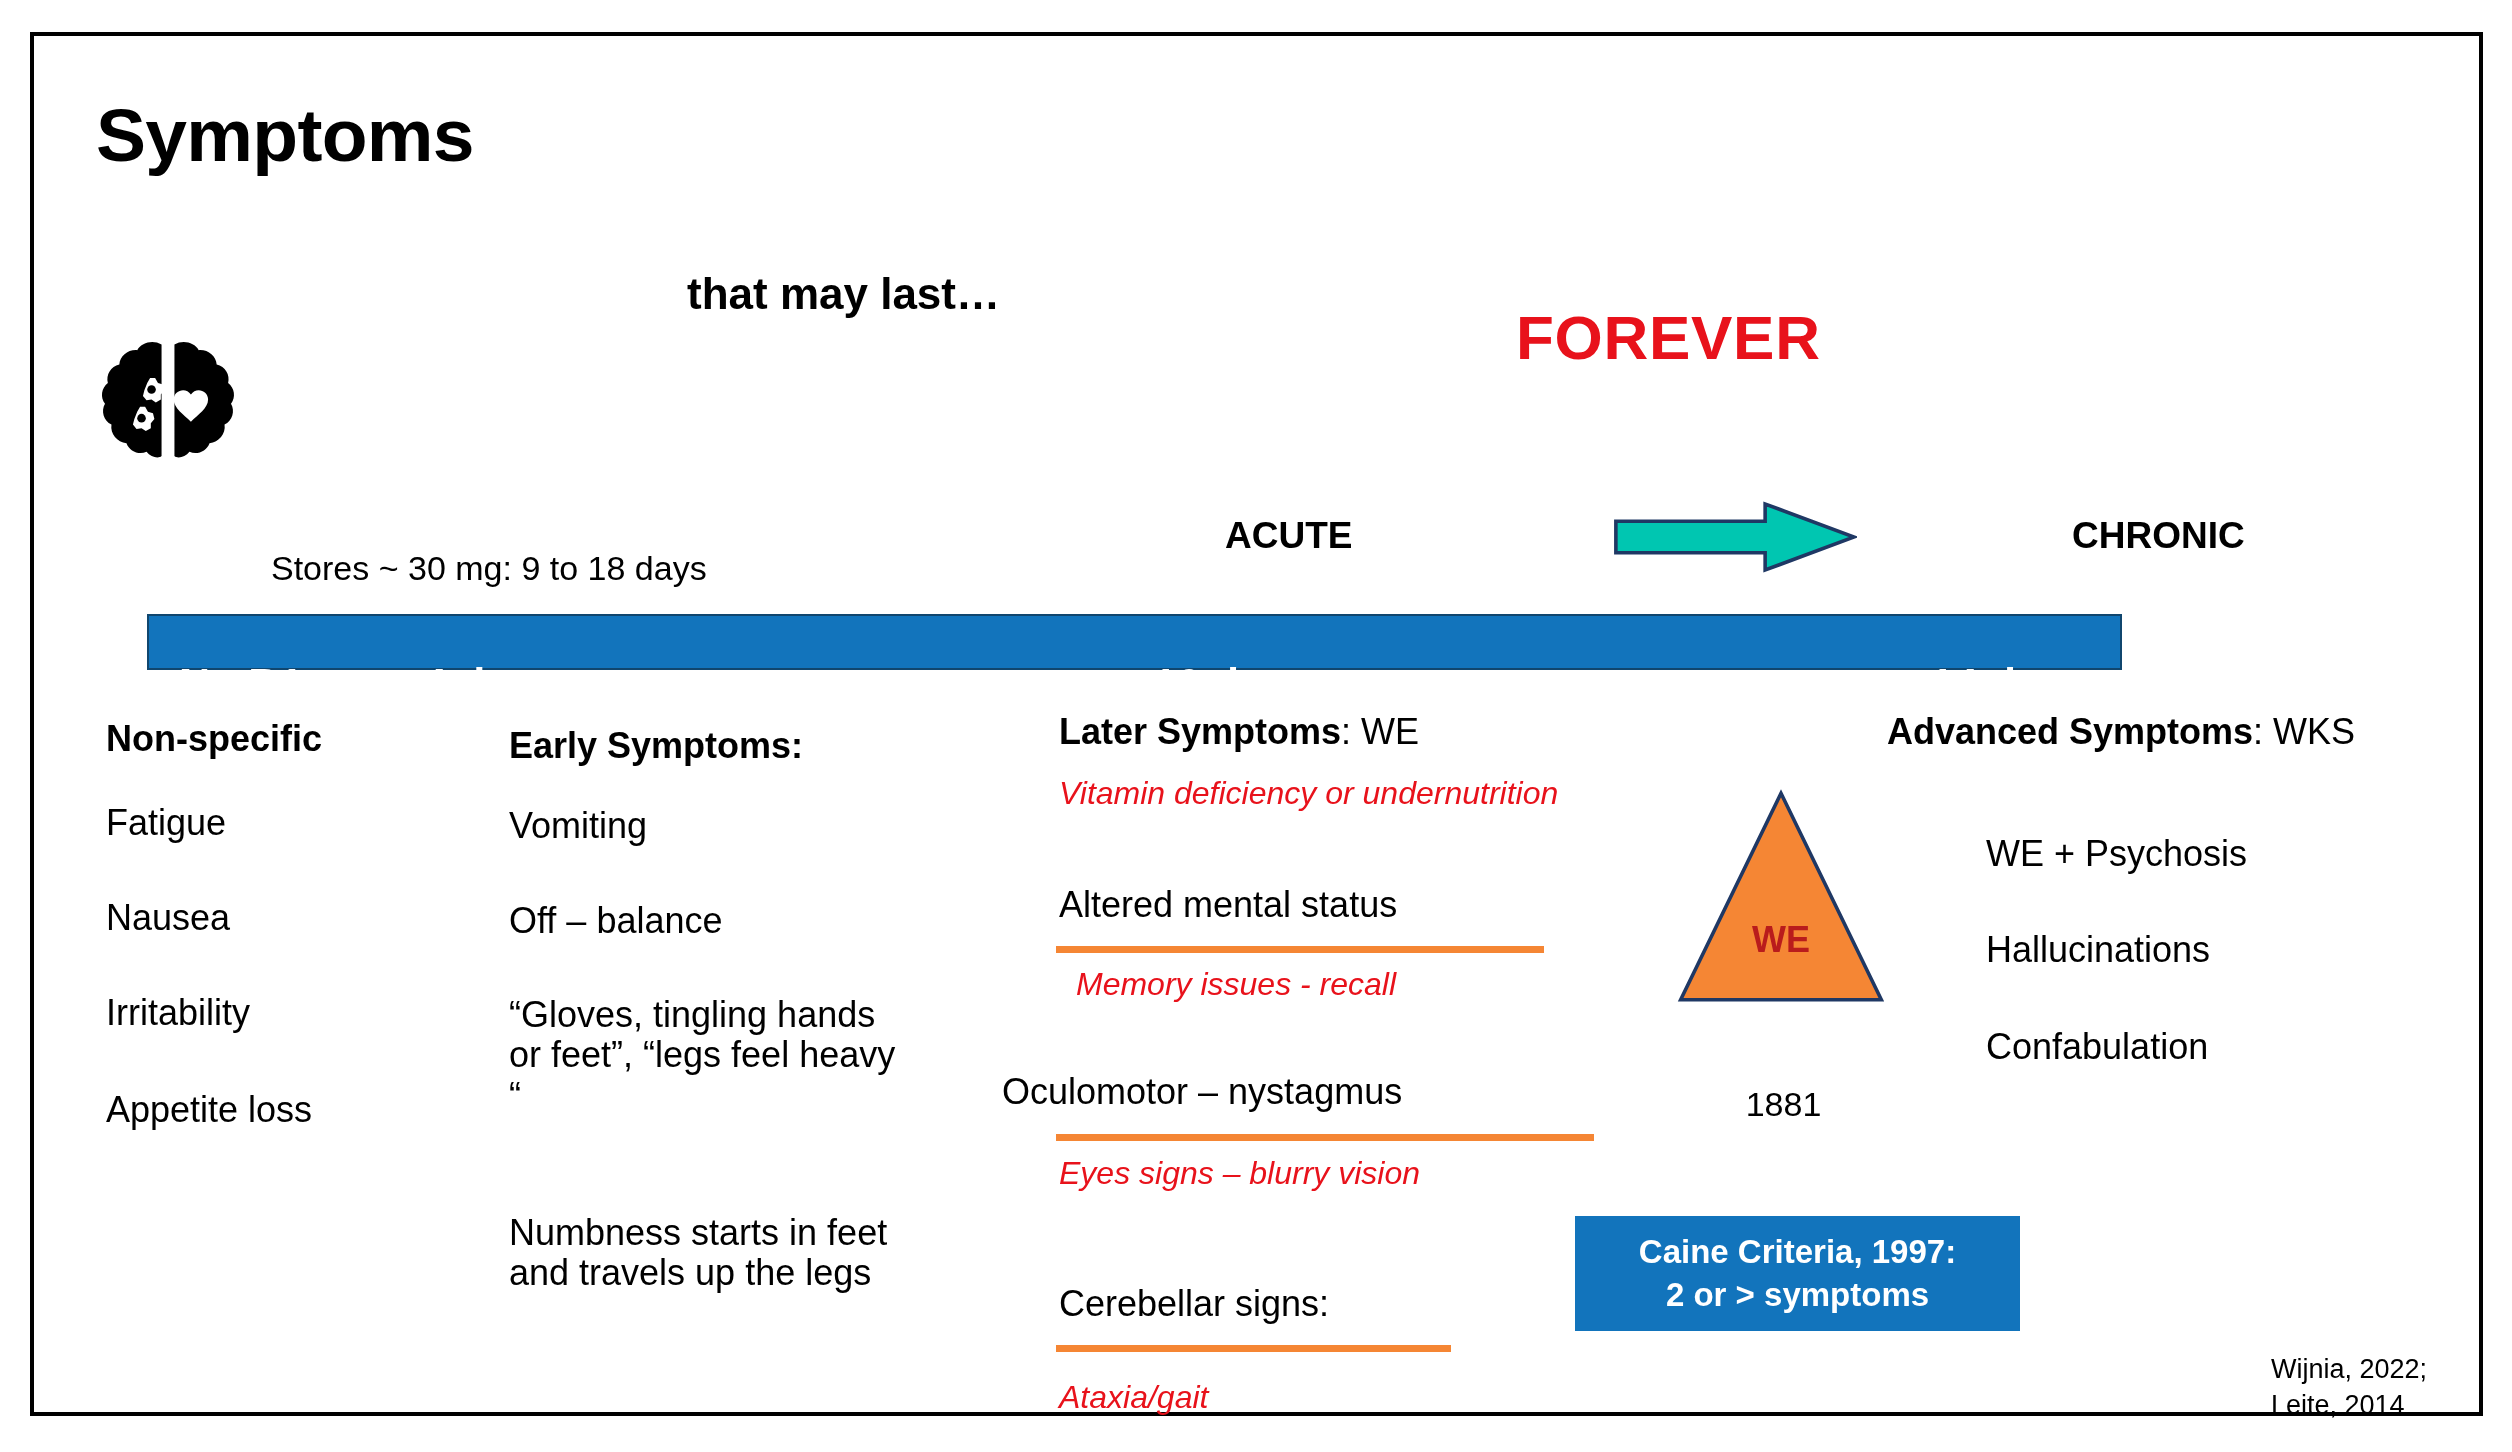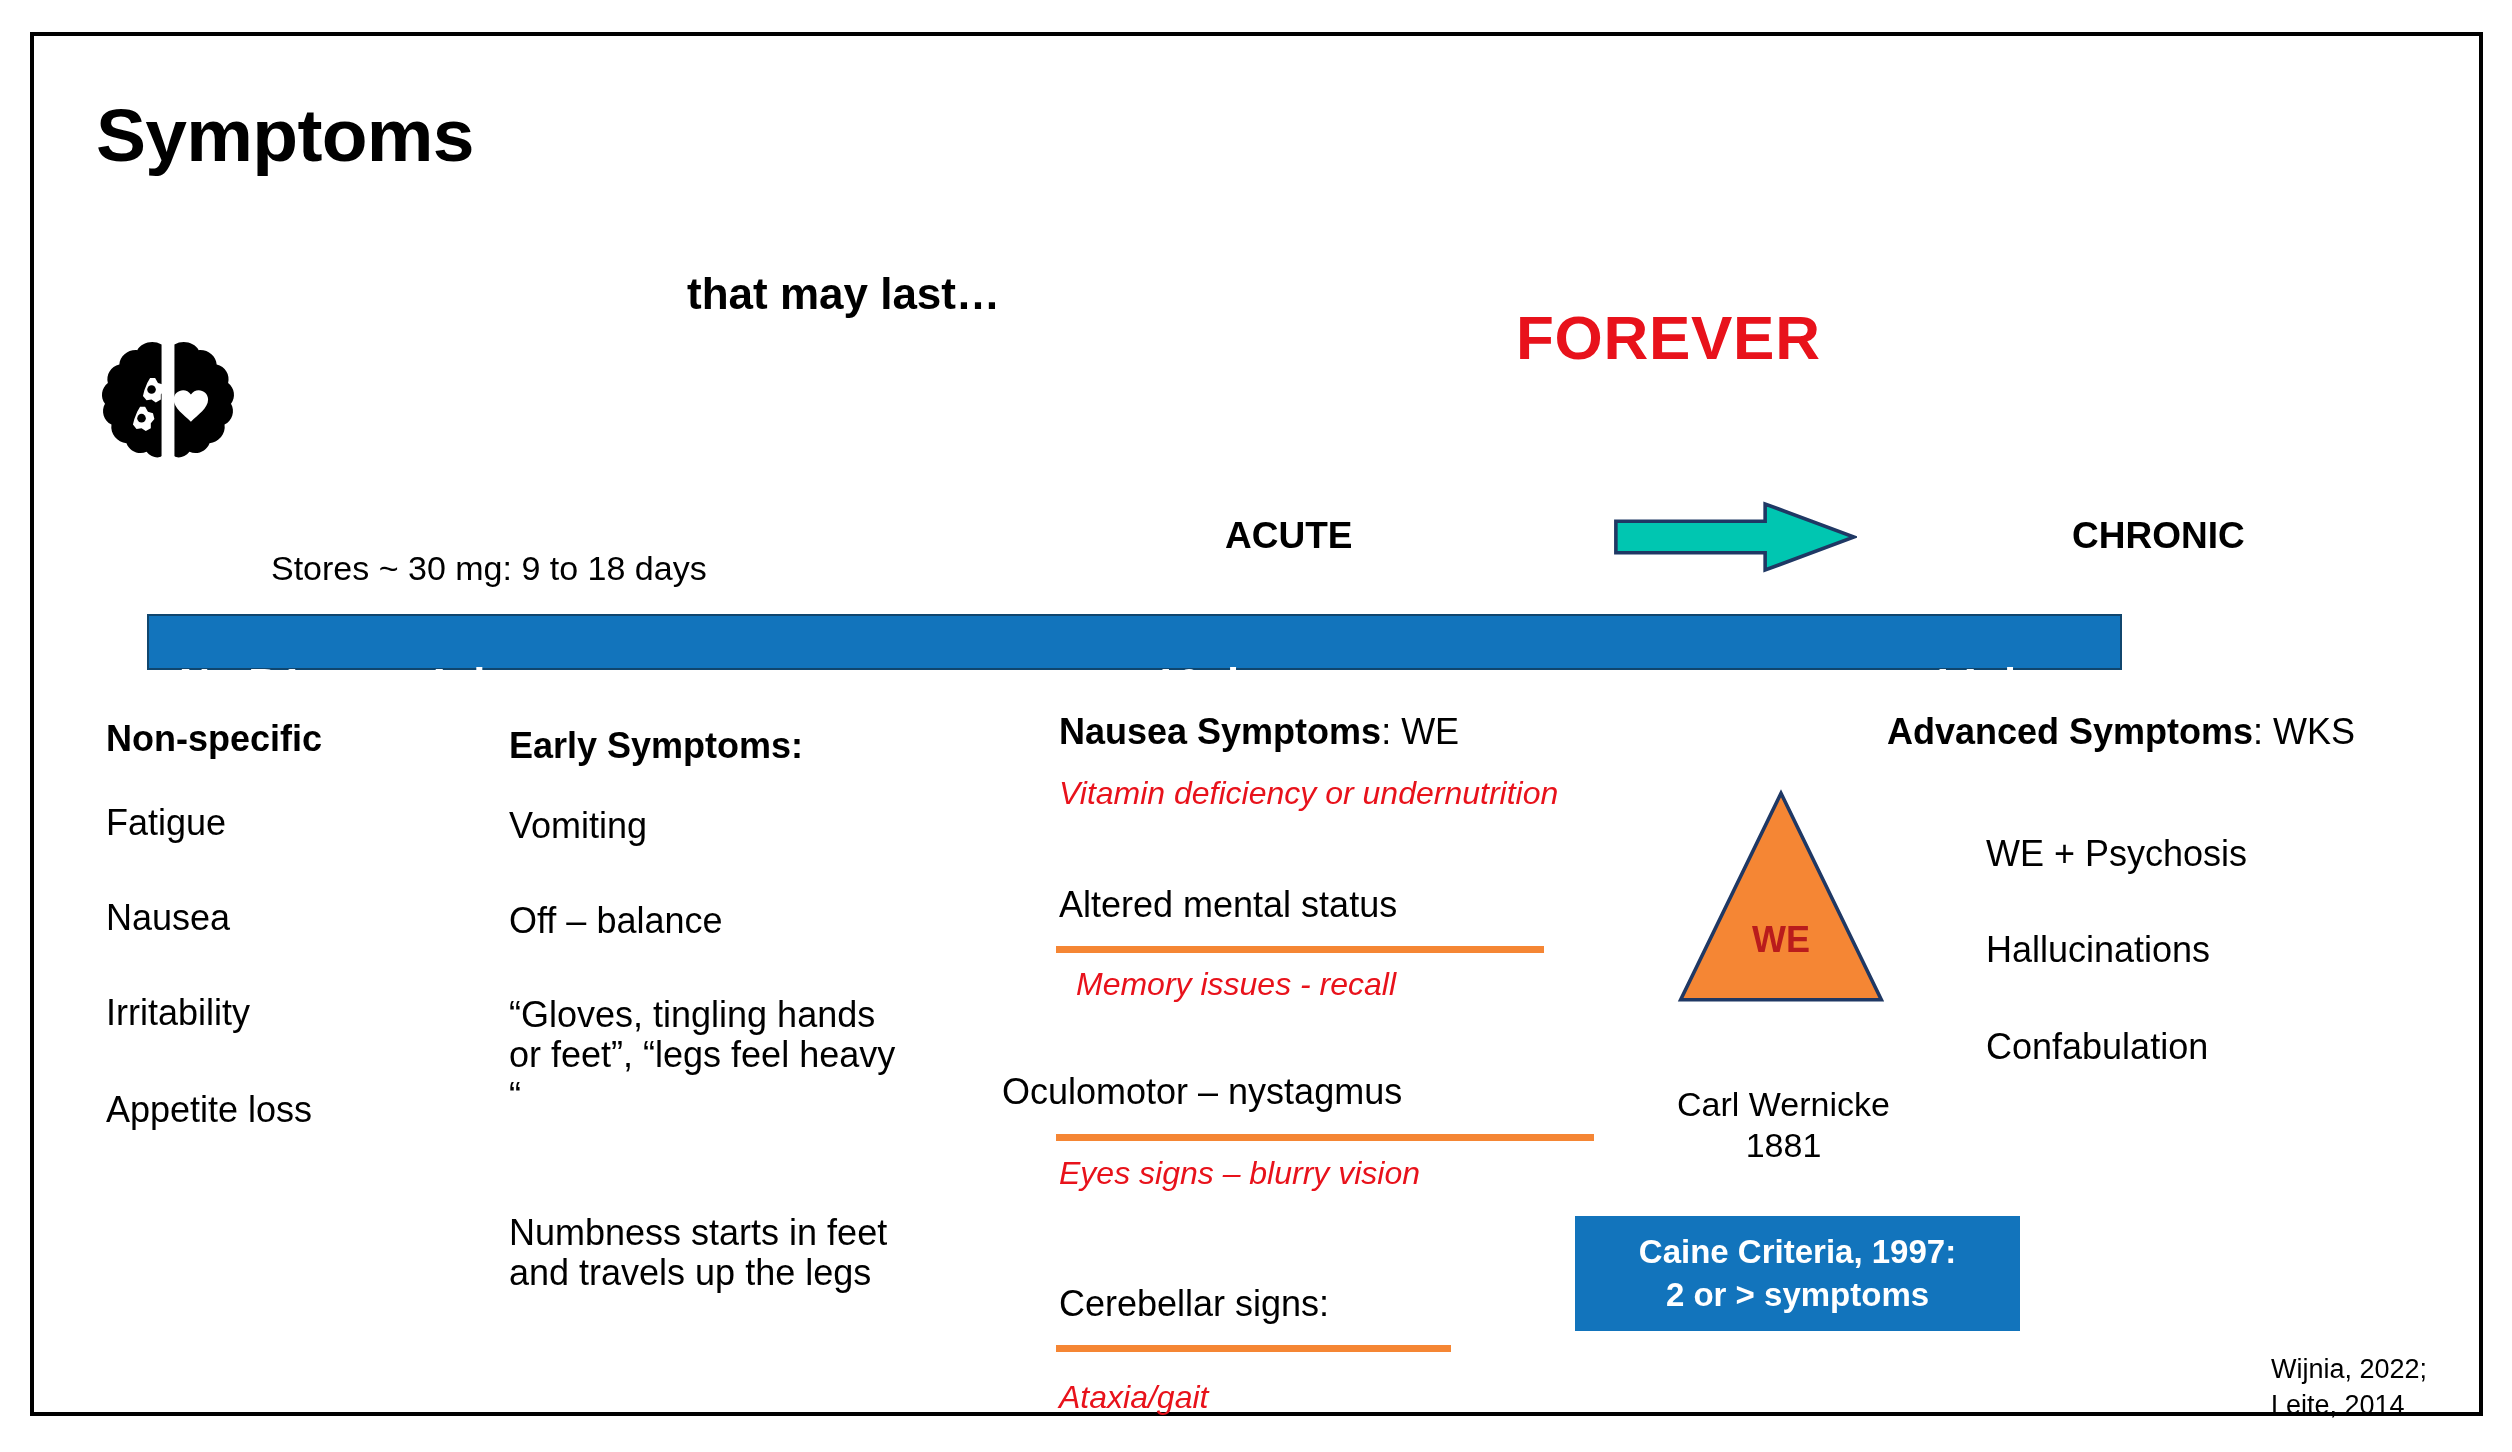--- a/index.html
+++ b/index.html
@@ -209,21 +209,21 @@
   <div class="abs item" id="c1-i1">Nausea</div>
   <div class="abs item" id="c1-i2">Irritability</div>
   <div class="abs item" id="c1-i3">Appetite loss</div>
 
   <div class="abs col-head" id="c2-head">Early Symptoms:</div>
   <div class="abs item" id="c2-i0">Vomiting</div>
   <div class="abs item" id="c2-i1">Off – balance</div>
   <div class="abs item wrap" id="c2-i2">“Gloves, tingling hands or feet”, “legs feel heavy “</div>
   <div class="abs item wrap" id="c2-i3">Numbness starts in feet and travels up the legs</div>
 
-  <div class="abs col-head" id="c3-head"><span>Nausea Symptoms</span><span class="reg">: WE</span></div>
+  <div class="abs col-head" id="c3-head"><span>Later Symptoms</span><span class="reg">: WE</span></div>
   <div class="abs red-note" id="c3-n0">Vitamin deficiency or undernutrition</div>
 
   <div class="abs item" id="c3-i0">Altered mental status</div>
   <div class="abs ul-bar" id="c3-u0"></div>
   <div class="abs red-note" id="c3-n1">Memory issues - recall</div>
 
   <div class="abs item" id="c3-i1">Oculomotor – nystagmus</div>
   <div class="abs ul-bar" id="c3-u1"></div>
   <div class="abs red-note wrap" id="c3-n2">Eyes signs – blurry vision</div>
 
@@ -231,21 +231,20 @@
   <div class="abs ul-bar" id="c3-u2"></div>
   <div class="abs red-note" id="c3-n3">Ataxia/gait</div>
 
   <div class="abs" id="triangle">
     <svg viewBox="0 0 290 300" width="208" height="215" aria-hidden="true">
       <polygon points="145,6 285,294 5,294" fill="#F58634" stroke="#1F3864" stroke-width="5"></polygon>
     </svg>
   </div>
   <div class="abs" id="we-label">WE</div>
   <div class="abs" id="wernicke">
-    <div>Carl Wernicke</div>
     <div>1881</div>
   </div>
 
   <div class="abs" id="caine">
     <div>Caine Criteria, 1997:</div>
     <div>2 or &gt; symptoms</div>
   </div>
 
   <div class="abs col-head" id="c4-head"><span>Advanced Symptoms</span><span class="reg">: WKS</span></div>
   <div class="abs item" id="c4-i0">WE + Psychosis</div>

